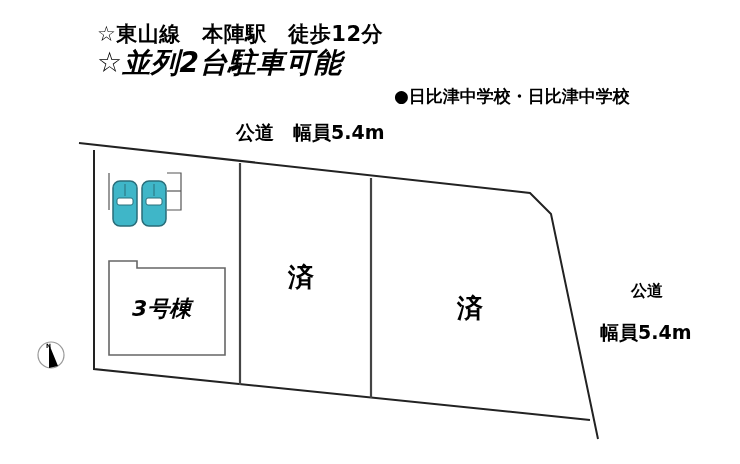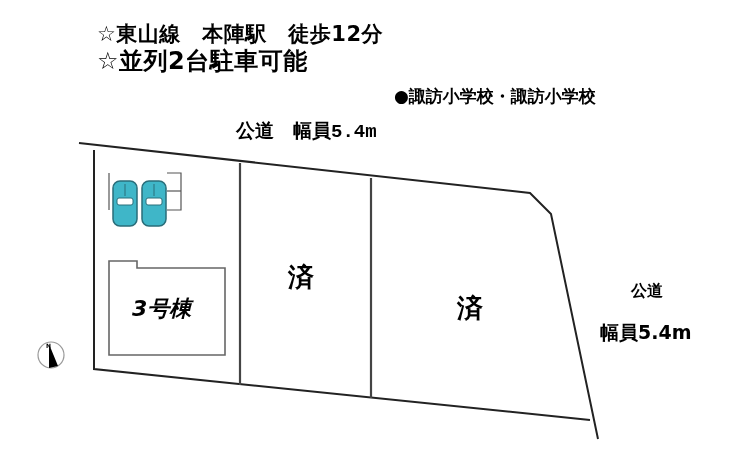--- a/index.html
+++ b/index.html
@@ -1,22 +1,22 @@
 <!DOCTYPE html>
 <html><head>
 <meta charset="utf-8">
 <style>
   html, body { margin:0; padding:0; background:#ffffff; }
   body { width:740px; height:464px; position:relative; overflow:hidden;
          font-family:"DejaVu Sans", "Liberation Sans", sans-serif; color:#000; }
   .txt { position:absolute; font-weight:bold; white-space:nowrap; line-height:1; }
   #line1 { left:97px; top:24px; font-size:21px; letter-spacing:0.5px;text-align:center; }
-  #line2 { left:97px; top:49px; font-size:24px; letter-spacing:0.5px; }
+  #line2 { left:97px; top:49px; font-size:28px; letter-spacing:0.5px;font-style:italic; }
   #school { left:394px; top:88px; font-size:17px; }
-  #road-top { left:236px; top:123px; font-size:19px;font-family:Liberation Mono, monospace; }
+  #road-top { left:236px; top:123px; font-size:19px; }
   #road-right-1 { left:631px; top:283px; font-size:16px; }
   #road-right-2 { left:600px; top:323px; font-size:19px; }
   #lot3 { left:132px; top:298px; font-size:22px;font-style:italic; }
   #sold1 { left:288px; top:264px; font-size:26px; }
   #sold2 { left:457px; top:295px; font-size:26px; }
   svg.plan { position:absolute; left:0; top:0; }
 </style>
 </head>
 <body>
 
@@ -53,19 +53,19 @@
 
   <g>
     <circle cx="51" cy="355" r="13" fill="#fff" stroke="#999" stroke-width="1.2"></circle>
     <polygon points="49,344 49,368 58,366" fill="#000"></polygon>
     <text x="46" y="348" font-size="6" font-weight="bold" font-family="'DejaVu Sans', sans-serif">N</text>
   </g>
 </svg>
 
 <div id="line1" class="txt">☆東山線　本陣駅　徒歩12分</div>
 <div id="line2" class="txt">☆並列2台駐車可能</div>
-<div id="school" class="txt">●諏訪小学校・諏訪小学校</div>
+<div id="school" class="txt">●日比津中学校・日比津中学校</div>
 <div id="road-top" class="txt">公道　幅員5.4m</div>
 <div id="road-right-1" class="txt">公道</div>
 <div id="road-right-2" class="txt">幅員5.4m</div>
 <div id="lot3" class="txt">3号棟</div>
 <div id="sold1" class="txt">済</div>
 <div id="sold2" class="txt">済</div>
 
 </body></html>

